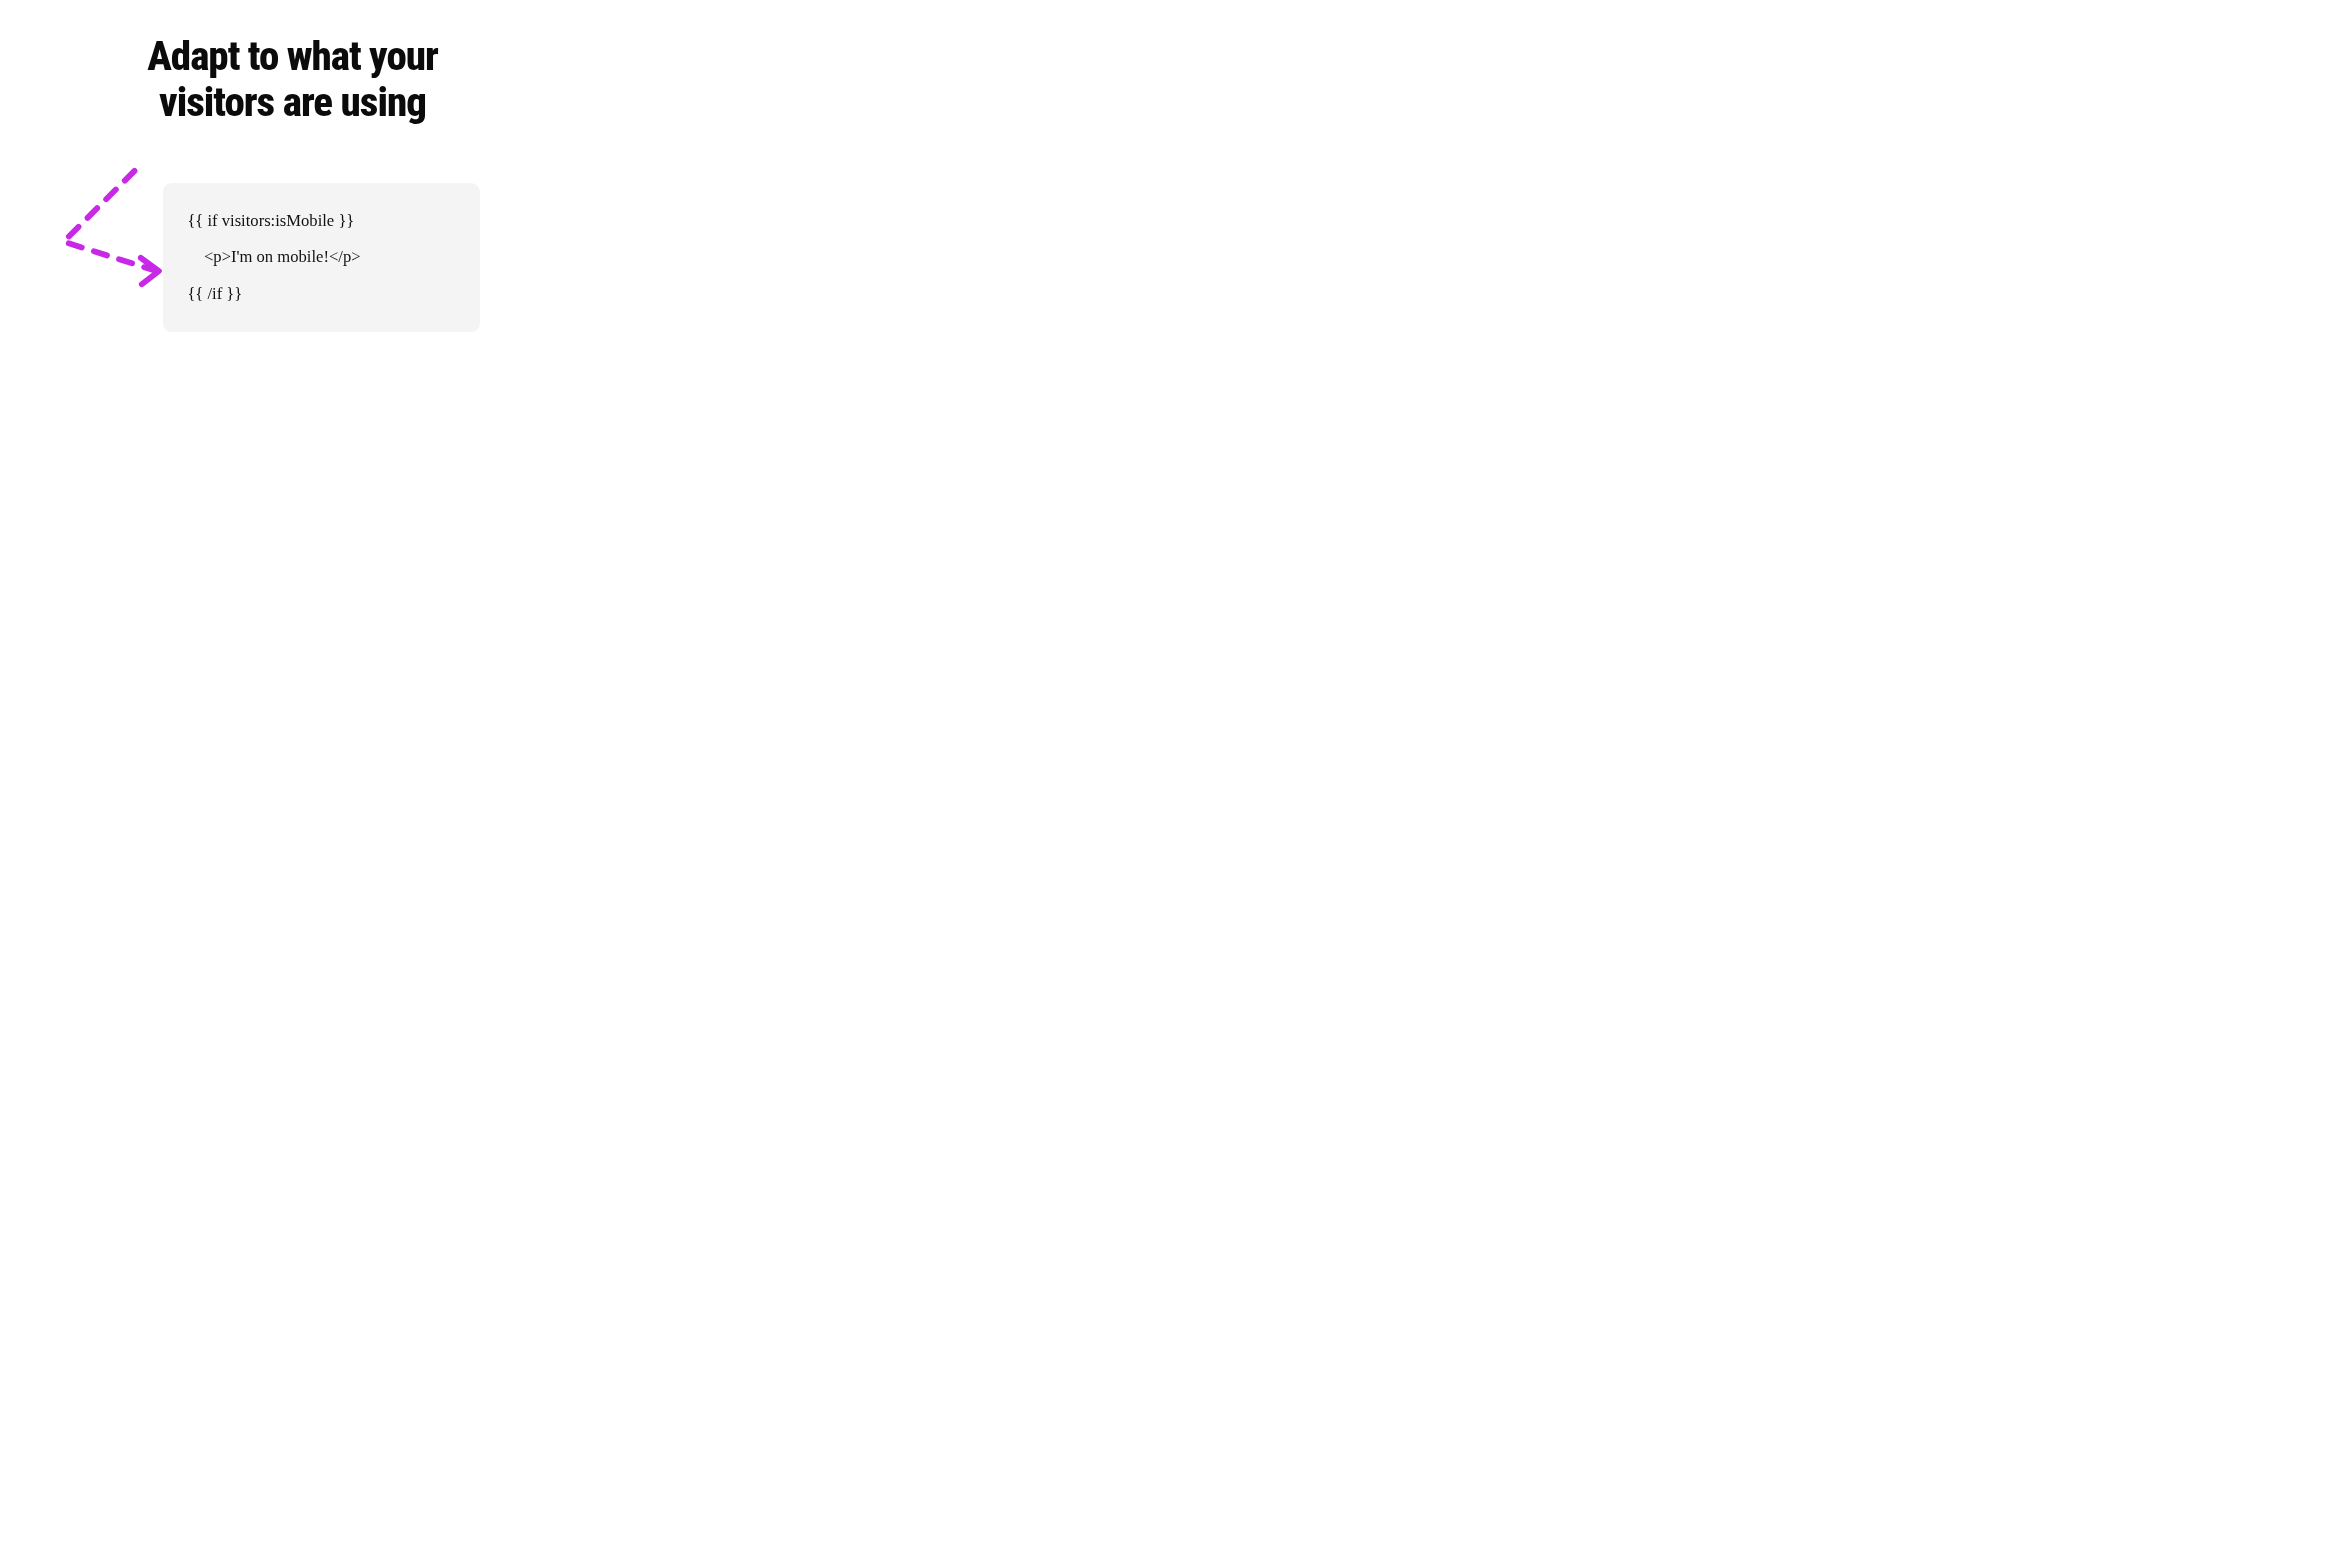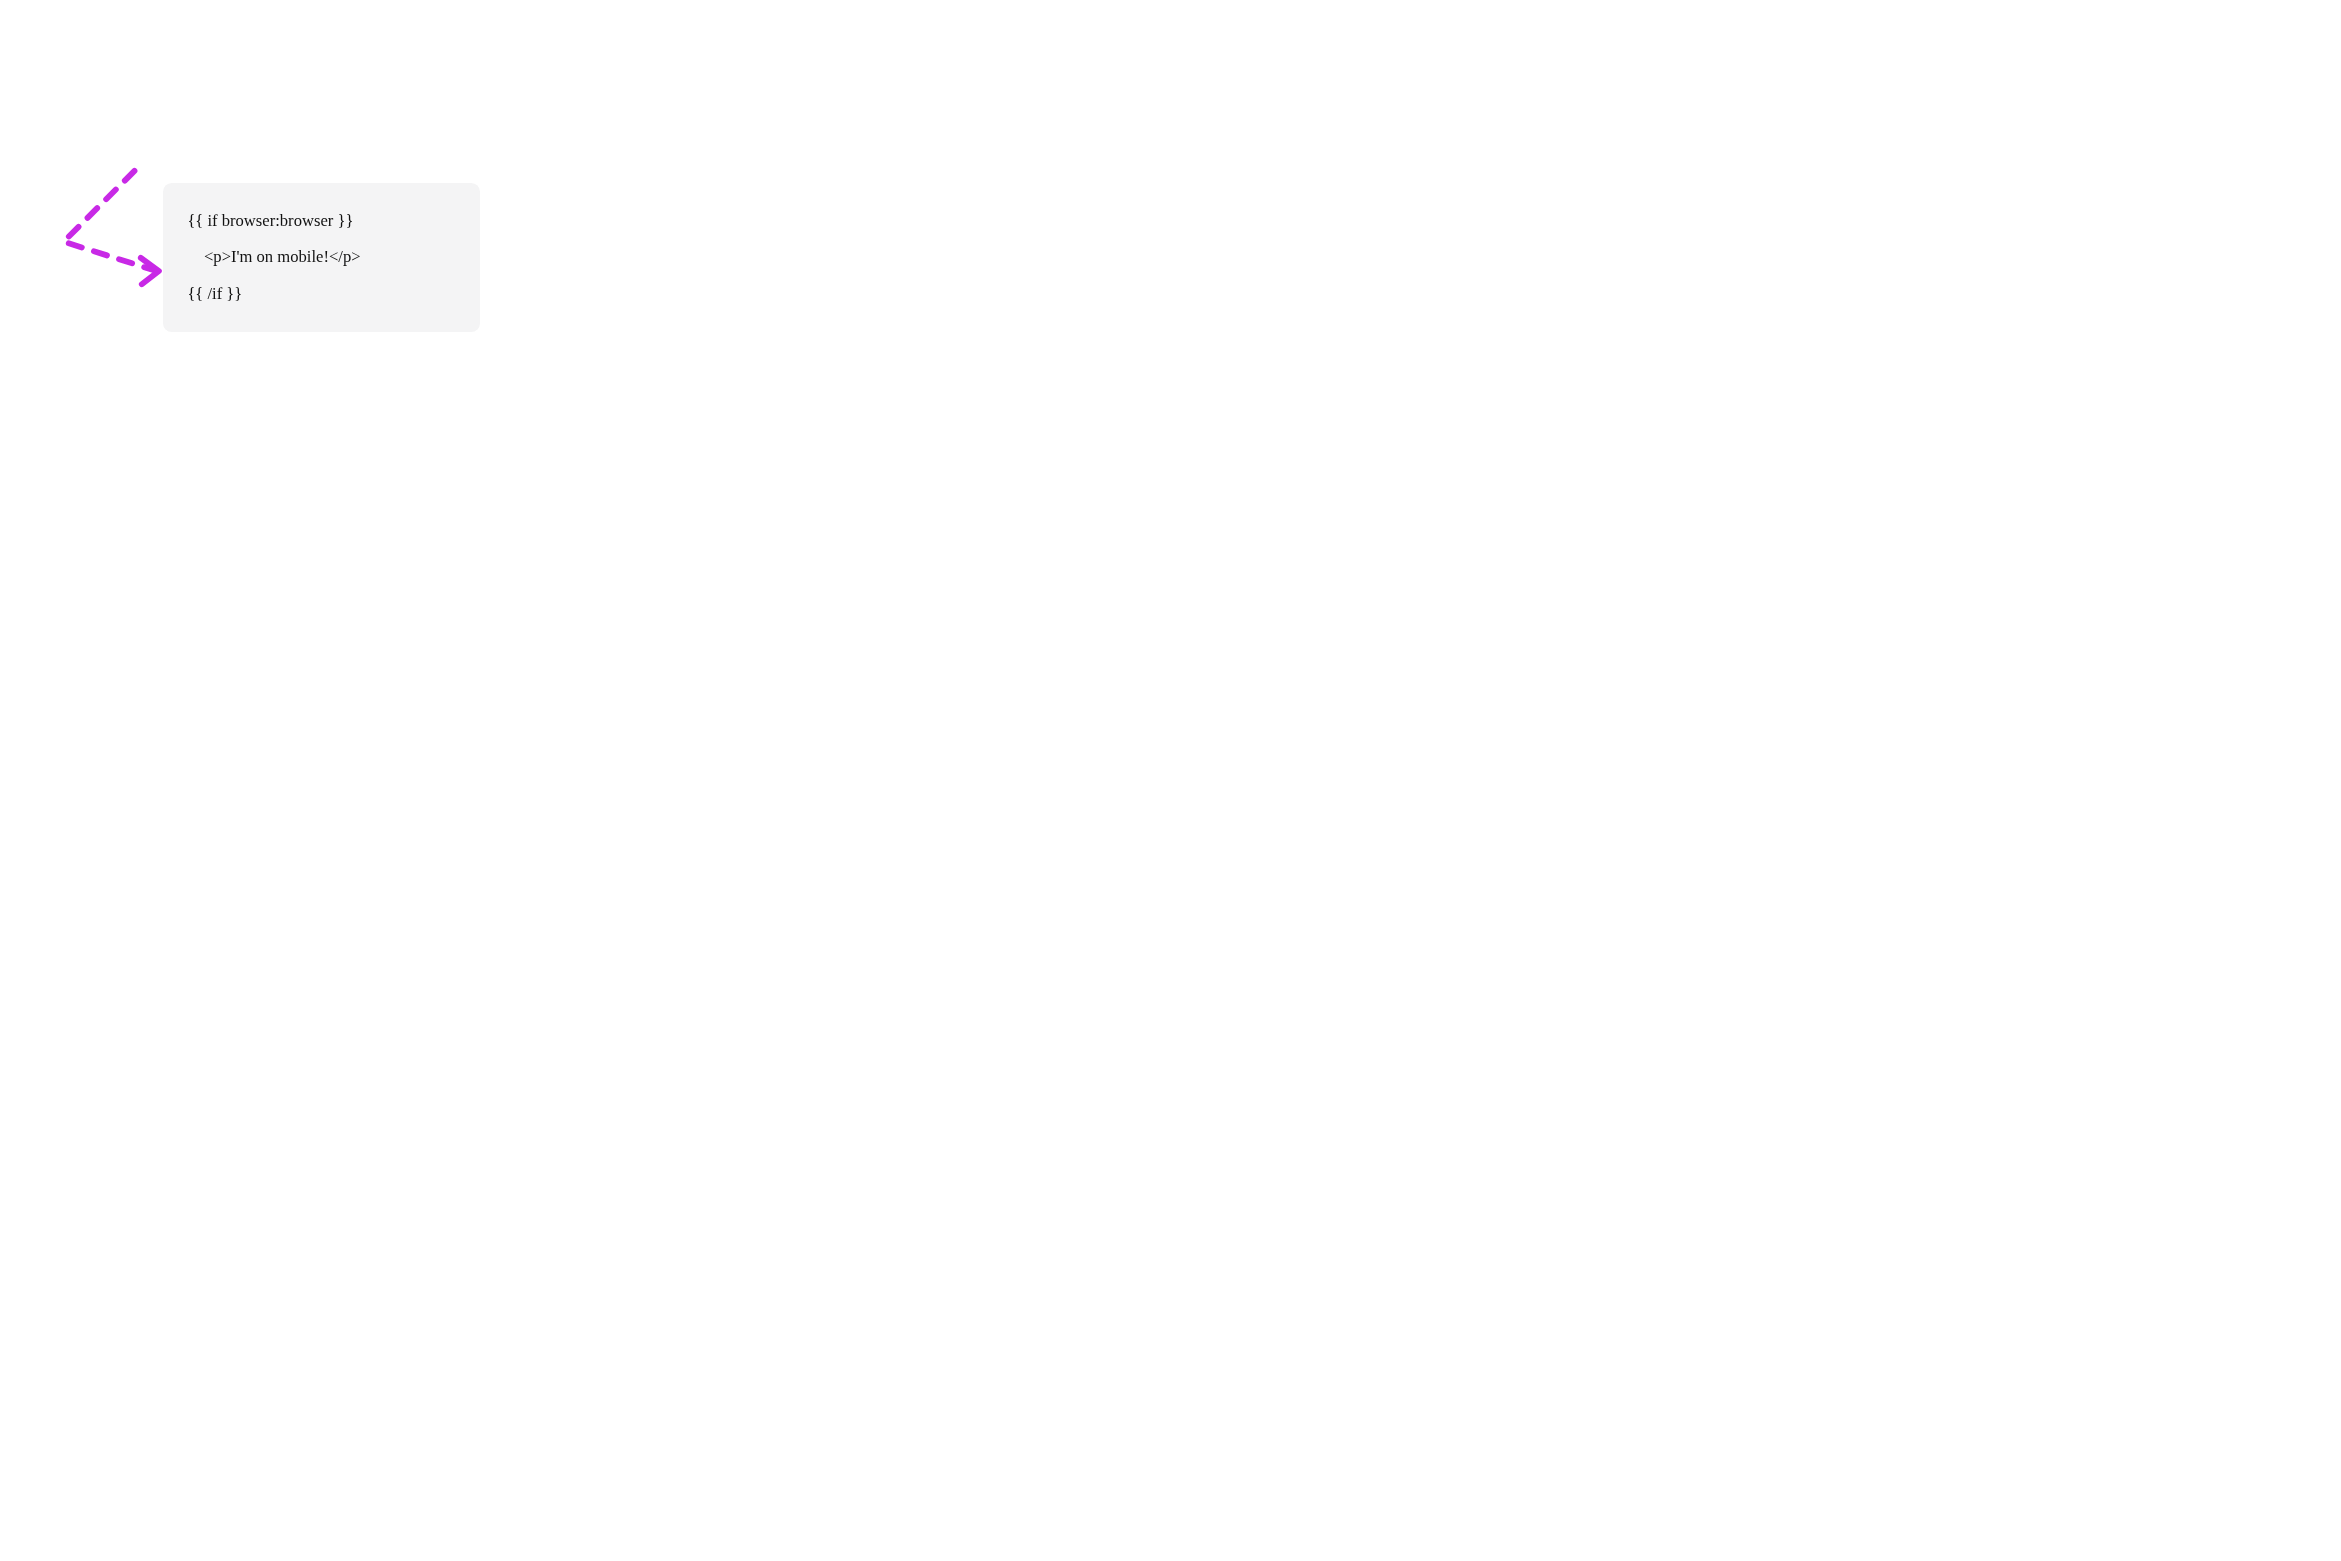--- a/index.html
+++ b/index.html
@@ -61,26 +61,27 @@
     width: 127px;
     height: 127px;
     pointer-events: none;
   }
 </style>
 </head>
 <body>
 
 <div class="stage">
 
+  <div class="heading">Adapt to what your<br>visitors are using</div>
 
   <svg class="arrow" viewBox="0 0 260 260">
     <path d="M 175 10 L 30 155 L 220 215" fill="none" stroke="#c829e6" stroke-width="12" stroke-linecap="round" stroke-linejoin="round" stroke-dasharray="28 26"></path>
     <path d="M 188 188 L 225 215 L 190 242" fill="none" stroke="#c829e6" stroke-width="12" stroke-linecap="round" stroke-linejoin="round"></path>
   </svg>
 
   <div class="code-card">
-    <pre><span>{{ if browser:browser }}</span>
+    <pre><span>{{ if visitors:isMobile }}</span>
 <span>    &lt;p&gt;I'm on mobile!&lt;/p&gt;</span>
 <span>{{ /if }}</span></pre>
   </div>
 
 </div>
 
 
 </body></html>

